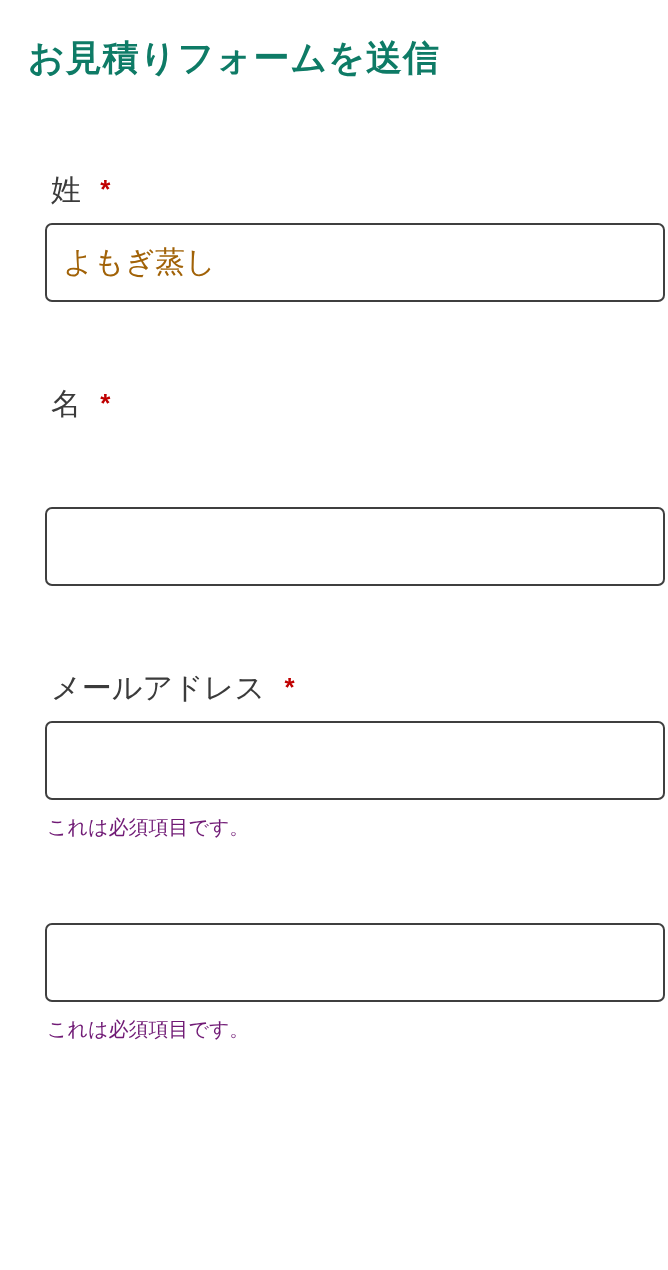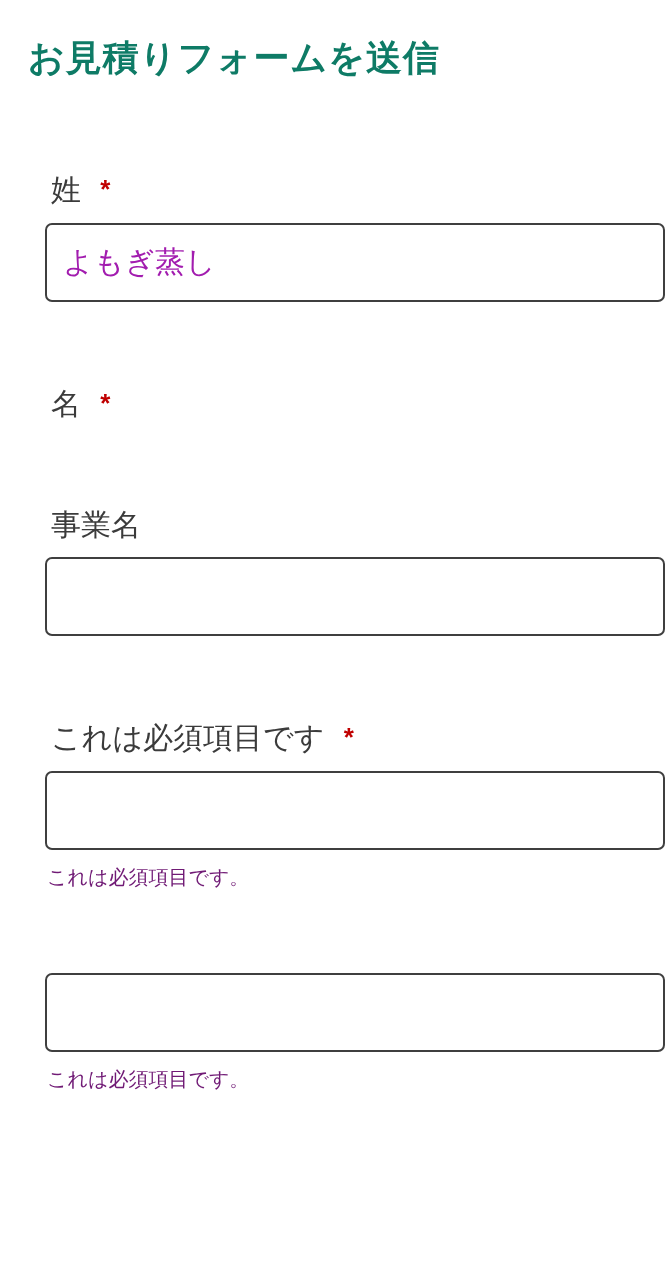--- a/index.html
+++ b/index.html
@@ -45,21 +45,21 @@
     top: -2px;
   }
   .text-input {
     display: block;
     width: 620px;
     height: 79px;
     margin-top: 14px;
     padding: 0 16px;
     font-family: "Liberation Sans", "DejaVu Sans", sans-serif;
     font-size: 30px;
-    color: #a21caf;
+    color: #a16207;
     background: #ffffff;
     border: 2px solid #3f3f3f;
     border-radius: 7px;
     outline: none;
   }
   .error-message {
     margin-top: 16px;
     padding-left: 2px;
     font-size: 20px;
     line-height: 23px;
@@ -82,30 +82,27 @@
   </div>
 
   <div class="field-group">
     <label class="field-label">
       <span>名</span><span class="required-star"> *</span>
     </label>
 
   </div>
 
   <div class="field-group">
-    <label class="field-label">
-      <span>事業名</span>
-    </label>
     <input type="text" class="text-input" style="">
 
   </div>
 
   <div class="field-group">
     <label class="field-label">
-      <span>これは必須項目です</span><span class="required-star"> *</span>
+      <span>メールアドレス</span><span class="required-star"> *</span>
     </label>
     <input type="text" class="text-input" style="">
     <div class="error-message">これは必須項目です。</div>
   </div>
 
   <div class="field-group">
     <input type="text" class="text-input" style="">
     <div class="error-message">これは必須項目です。</div>
   </div>
 </form>

